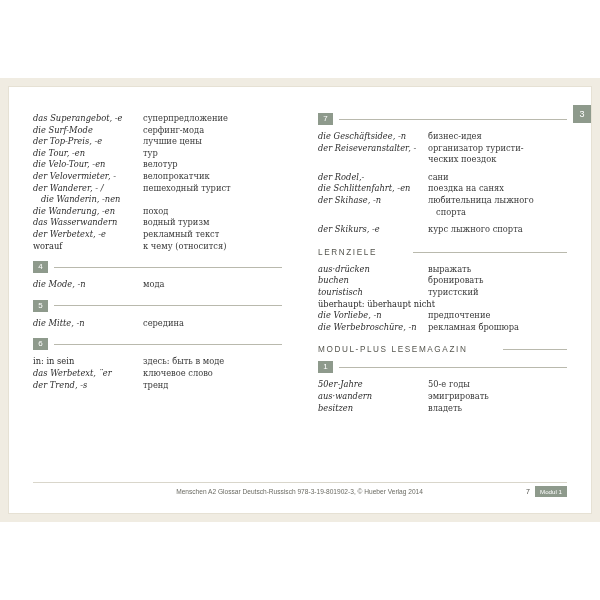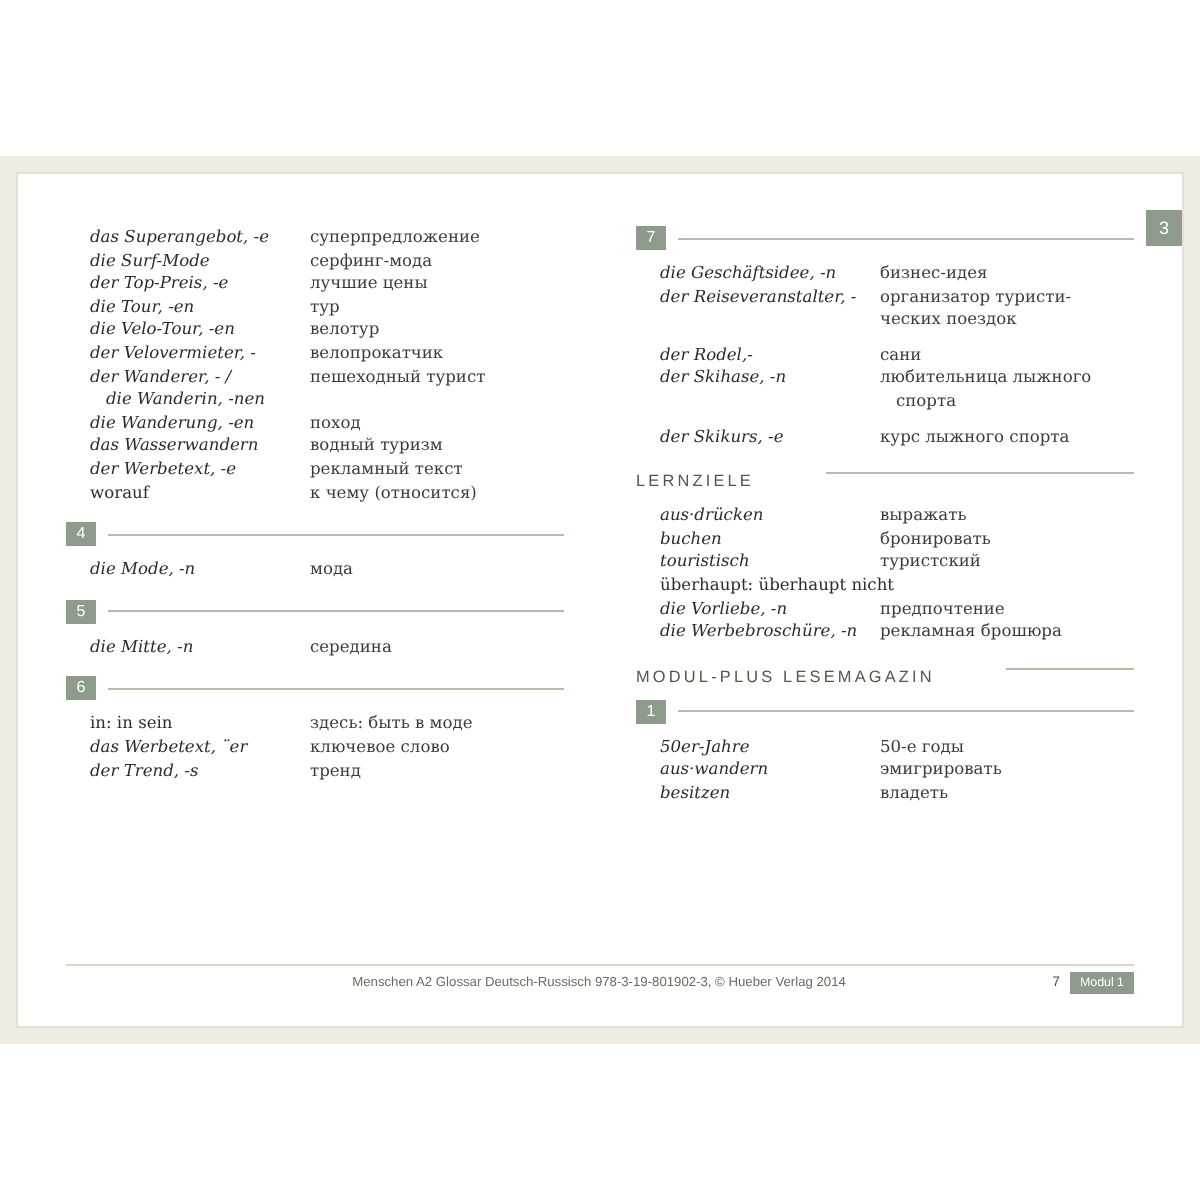--- a/index.html
+++ b/index.html
@@ -37,21 +37,20 @@
     display:flex;
     font-size:8.3px;
     line-height:11.6px;
     color:#2b2b2b;
   }
   .entry .de{
     width:110px;
     flex:0 0 110px;
     font-style:italic;
     white-space:nowrap;
-    margin-left:12px;
   }
   .entry .de.indent{padding-left:8px;}
   .entry .ru{
     flex:1;
     color:#3a3a3a;
   }
   .entry .ru.upright{font-style:normal;}
   .entry .de.upright{font-style:normal;}
   .spacer{height:6px;}
 
@@ -74,20 +73,21 @@
   .sec .rule{
     flex:1;
     height:1px;
     background:#b9b9ad;
     margin-left:6px;
   }
   .sec.first{margin-top:0;}
 
   .head{
     display:flex;
+    align-items:center;
     margin:12px 0 7px 0;
     gap:28px;
   }
   .head .txt{
     font-family:"Liberation Sans", sans-serif;
     font-size:8.2px;
     letter-spacing:1.6px;
     color:#55554e;
     white-space:nowrap;
   }
@@ -265,20 +265,24 @@
           <div class="entry">
               <span class="de"></span>
               <span class="ru">ческих поездок</span>
             </div>
           <div class="spacer"></div>
           <div class="entry">
               <span class="de">der Rodel,-</span>
               <span class="ru">сани</span>
             </div>
           <div class="entry">
+              <span class="de">die Schlittenfahrt, -en</span>
+              <span class="ru">поездка на санях</span>
+            </div>
+          <div class="entry">
               <span class="de">der Skihase, -n</span>
               <span class="ru">любительница лыжного</span>
             </div>
           <div class="entry">
               <span class="de"></span>
               <span class="ru" style="padding-left:8px">спорта</span>
             </div>
           <div class="spacer"></div>
           <div class="entry">
               <span class="de">der Skikurs, -e</span>

